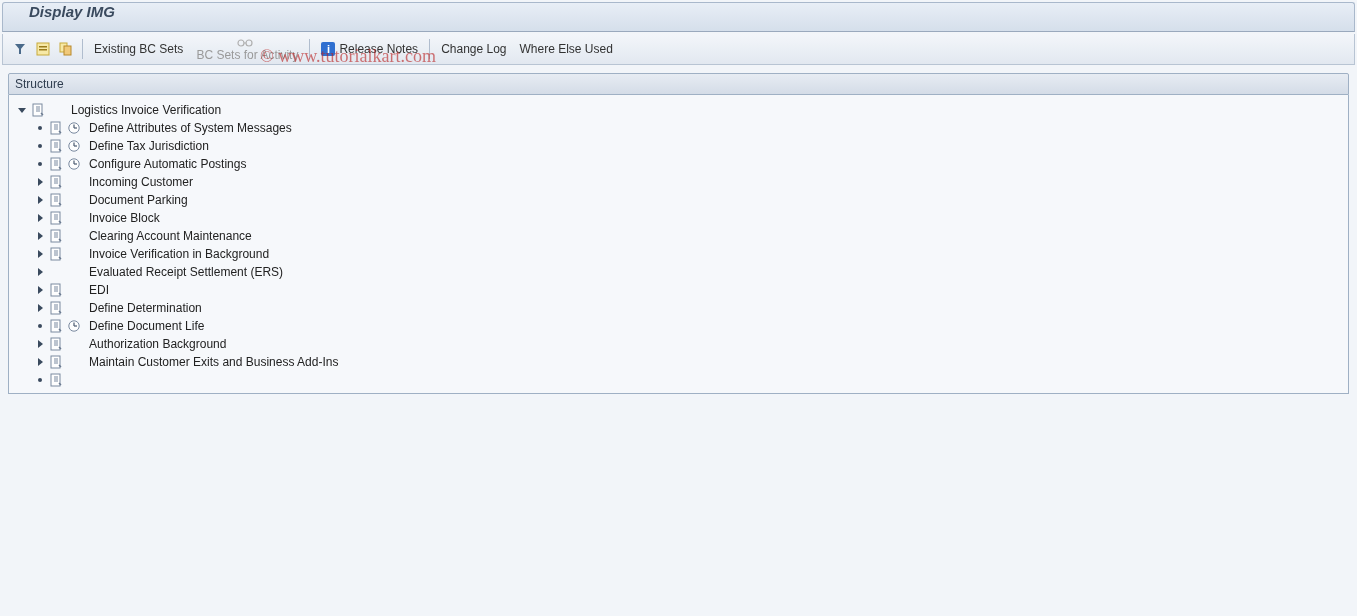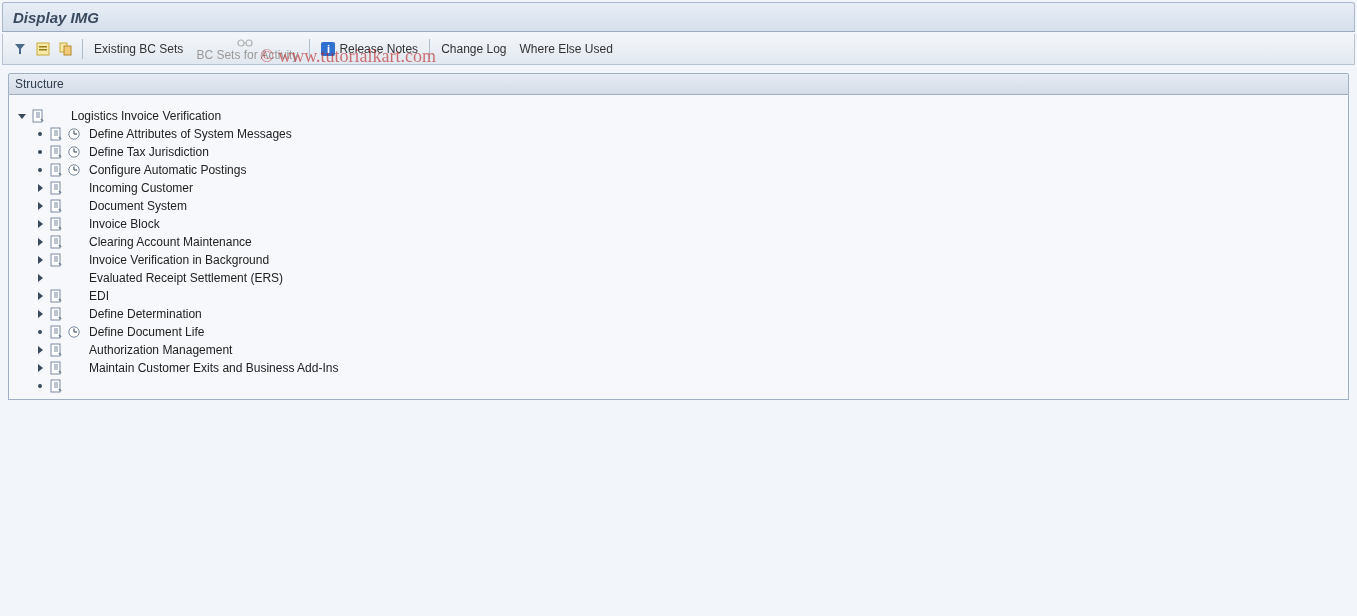--- a/index.html
+++ b/index.html
@@ -14,22 +14,21 @@
     overflow: hidden;
   }
 
   
   .titlebar {
     height: 28px;
     background: linear-gradient(to bottom, #e8eef6 0%, #d5dfeb 100%);
     border: 1px solid #a9b8cb;
     border-bottom: 1px solid #9aa9bd;
     display: flex;
-    align-items: center;
-    padding-left: 10px;
+    padding-left: 26px;
     font-weight: bold;
     font-style: italic;
     font-size: 15px;
     color: #3a4a5e;
     margin: 2px;
     border-radius: 3px 3px 0 0;
   }
 
   
   .toolbar {
@@ -95,21 +94,21 @@
     padding-left: 6px;
     display: flex;
     align-items: center;
   }
 
   
   .tree-body {
     border: 1px solid #9fb0c4;
     border-top: none;
     background: #f6f8fb;
-    padding: 12px 0 4px 0;
+    padding: 6px 0 4px 0;
   }
 
   .tree-row {
     display: flex;
     align-items: center;
     height: 18px;
     line-height: 18px;
     padding-left: 6px;
     cursor: default;
   }
@@ -373,21 +372,21 @@
           <span class="doc-cell">
   <svg width="14" height="14" viewBox="0 0 14 14">
     <rect x="2" y="1" width="9" height="12" fill="#fefefe" stroke="#7a8aa0"></rect>
     <polyline points="5,4 9,4" stroke="#7a8aa0" stroke-width="1"></polyline>
     <polyline points="5,6 9,6" stroke="#7a8aa0" stroke-width="1"></polyline>
     <polyline points="5,8 9,8" stroke="#7a8aa0" stroke-width="1"></polyline>
     <polyline points="10,10 12,12" stroke="#6a7a90" stroke-width="1.5"></polyline>
   </svg>
 </span>
           <span class="clock-cell"></span>
-          <span class="label-cell">Document System</span>
+          <span class="label-cell">Document Parking</span>
         </div>
         <div class="tree-row indent-1">
           <span class="exp-cell">
             <span class="exp-triangle"></span>
           </span>
           <span class="doc-cell">
   <svg width="14" height="14" viewBox="0 0 14 14">
     <rect x="2" y="1" width="9" height="12" fill="#fefefe" stroke="#7a8aa0"></rect>
     <polyline points="5,4 9,4" stroke="#7a8aa0" stroke-width="1"></polyline>
     <polyline points="5,6 9,6" stroke="#7a8aa0" stroke-width="1"></polyline>
@@ -499,21 +498,21 @@
           <span class="doc-cell">
   <svg width="14" height="14" viewBox="0 0 14 14">
     <rect x="2" y="1" width="9" height="12" fill="#fefefe" stroke="#7a8aa0"></rect>
     <polyline points="5,4 9,4" stroke="#7a8aa0" stroke-width="1"></polyline>
     <polyline points="5,6 9,6" stroke="#7a8aa0" stroke-width="1"></polyline>
     <polyline points="5,8 9,8" stroke="#7a8aa0" stroke-width="1"></polyline>
     <polyline points="10,10 12,12" stroke="#6a7a90" stroke-width="1.5"></polyline>
   </svg>
 </span>
           <span class="clock-cell"></span>
-          <span class="label-cell">Authorization Management</span>
+          <span class="label-cell">Authorization Background</span>
         </div>
         <div class="tree-row indent-1">
           <span class="exp-cell">
             <span class="exp-triangle"></span>
           </span>
           <span class="doc-cell">
   <svg width="14" height="14" viewBox="0 0 14 14">
     <rect x="2" y="1" width="9" height="12" fill="#fefefe" stroke="#7a8aa0"></rect>
     <polyline points="5,4 9,4" stroke="#7a8aa0" stroke-width="1"></polyline>
     <polyline points="5,6 9,6" stroke="#7a8aa0" stroke-width="1"></polyline>

